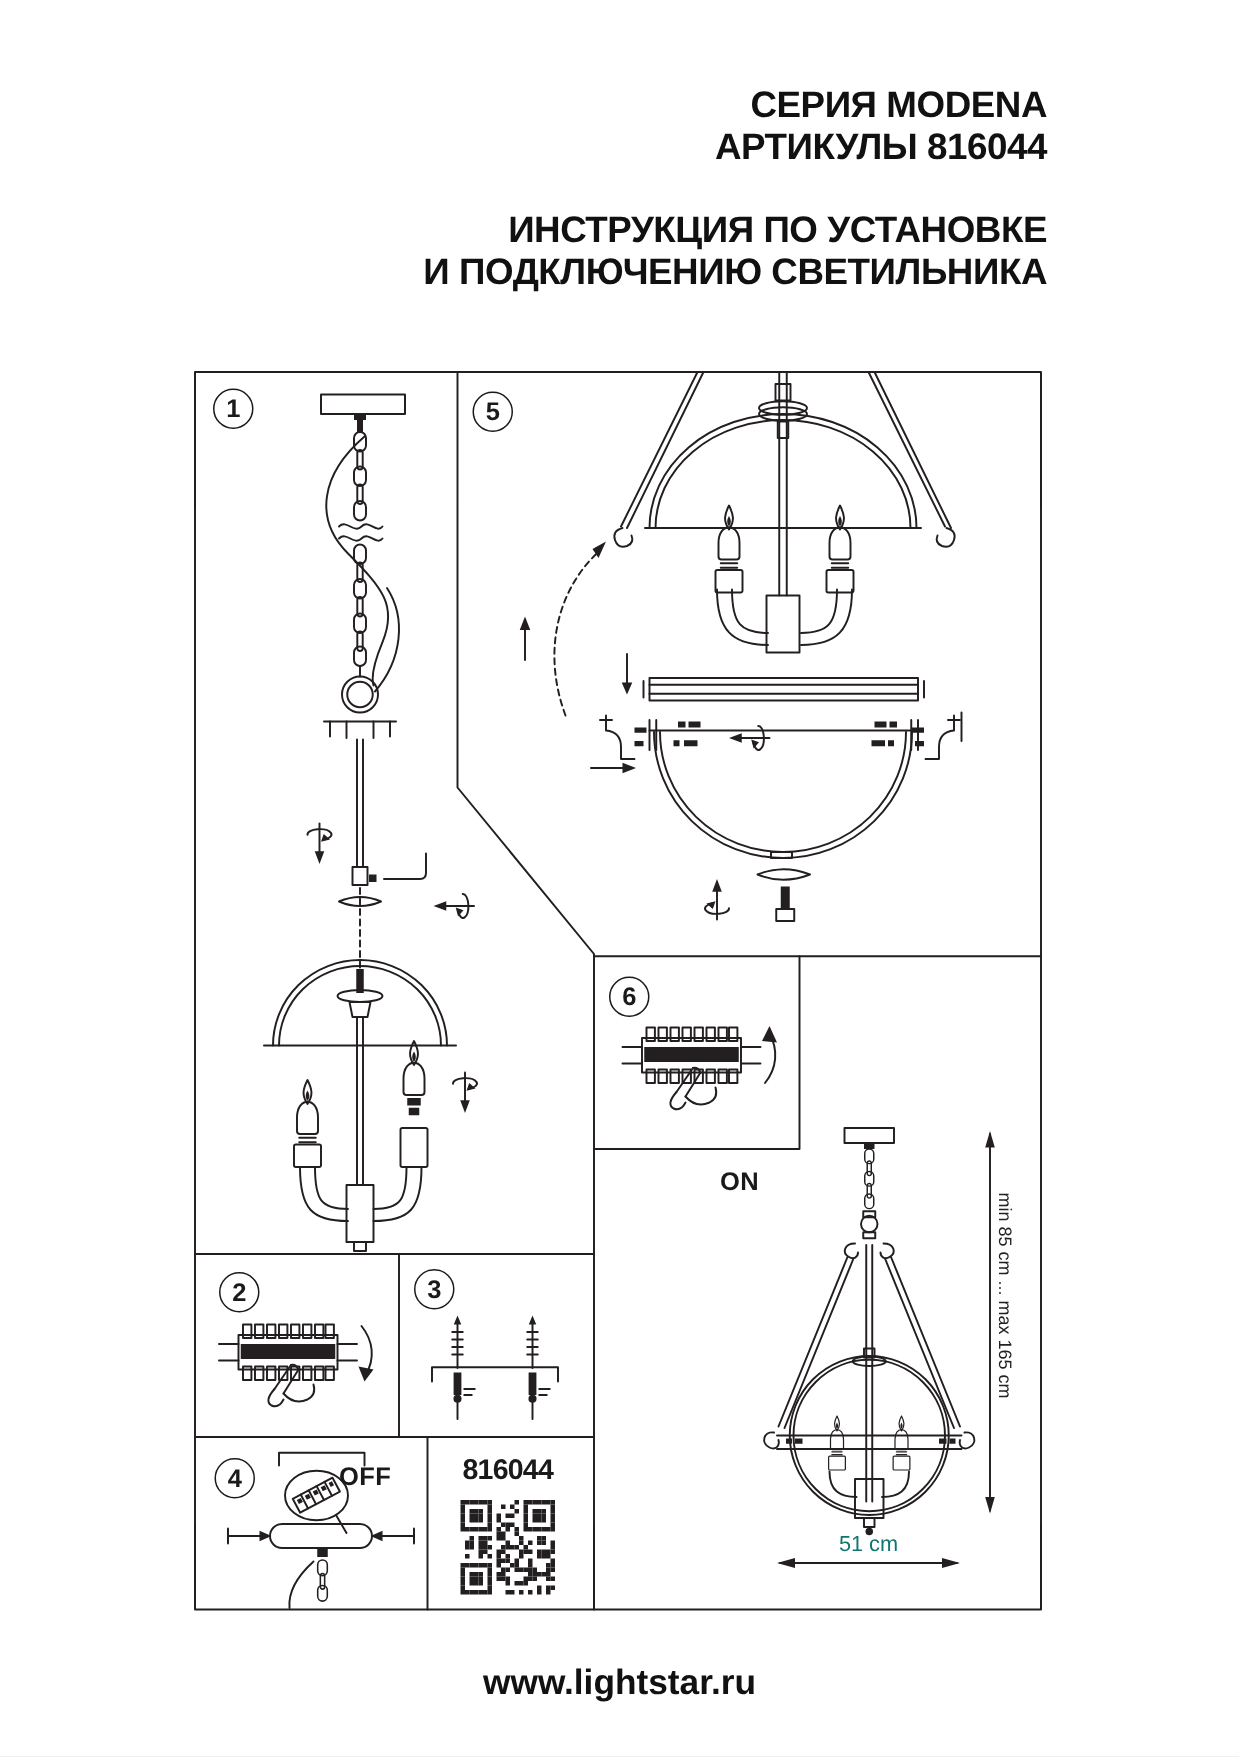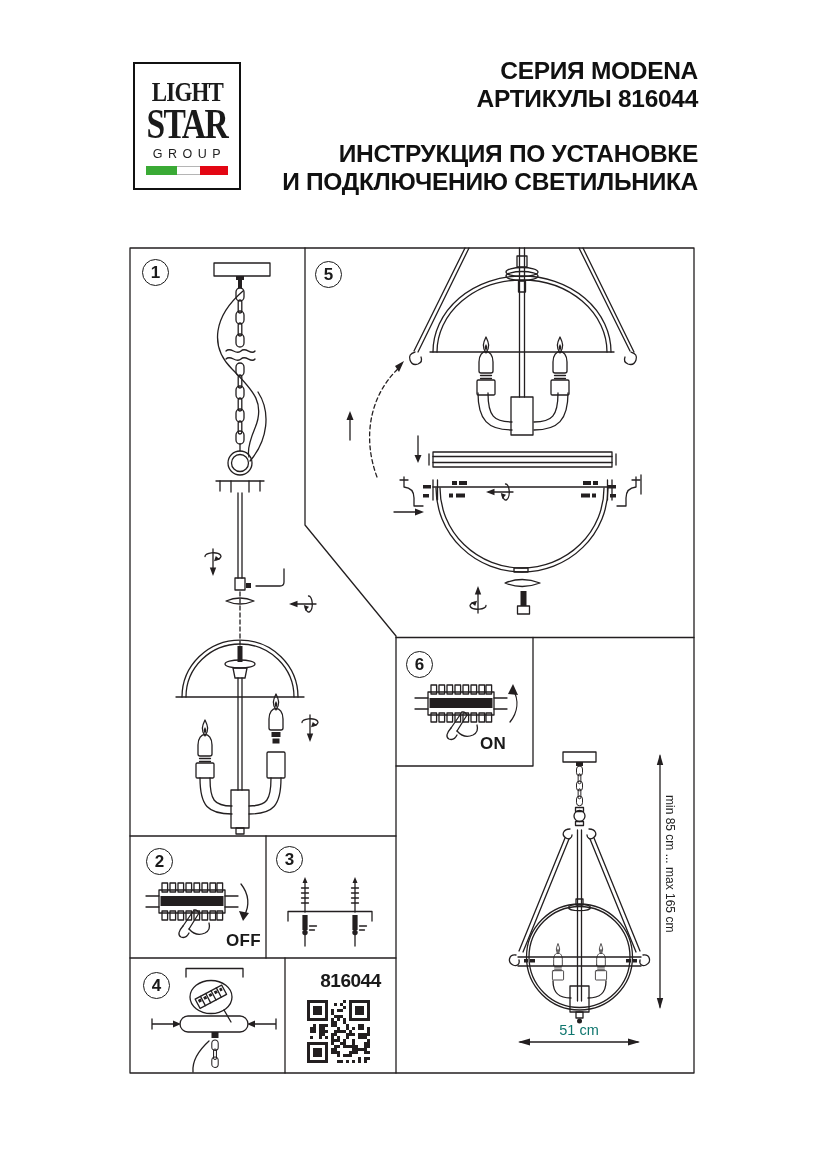--- a/index.html
+++ b/index.html
@@ -22,46 +22,36 @@
 
   .header-text{right:128px;top:57px;text-align:right;font-weight:bold;font-size:24.5px;
                line-height:27.5px;letter-spacing:-.3px;color:#111;}
   .header-text .blk{margin:0 0 28px 0;}
   .header-text .blk:last-child{margin:0;}
 
   
   .num{width:27px;height:27px;border:1.7px solid #1a1a1a;border-radius:50%;
        display:flex;align-items:center;justify-content:center;
        font-size:17px;font-weight:bold;background:#fff;box-sizing:border-box;}
-  .lbl{font-weight:bold;font-size:17px;letter-spacing:.3px;}
-  .art-num{left:319px;top:970px;width:63px;text-align:center;font-weight:bold;font-size:19px;letter-spacing:-.5px;}
+  .lbl{font-weight:bold;font-size:17px;letter-spacing:.3px;margin-top:44px;}
+  .art-num{left:307px;top:970px;width:63px;text-align:center;font-weight:bold;font-size:19px;letter-spacing:-.5px;}
   .dim-v{left:677px;top:795px;transform:rotate(90deg);transform-origin:0 0;
          white-space:nowrap;font-size:12px;color:#222;}
   .dim-h{left:529px;top:1022px;width:100px;text-align:center;font-size:14.5px;color:#0f766e;}
   .site{left:0;right:0;top:1108px;text-align:center;font-weight:bold;font-size:23.5px;color:#111;}
 
   svg{display:block;}
   .ln{stroke:#231f20;fill:none;stroke-width:1.3;stroke-linejoin:round;stroke-linecap:round;}
   .f {fill:#231f20;stroke:none;}
 </style>
 </head>
 <body>
 
 <div class="page">
 
-  <div class="abs logo-box">
-    <div class="logo-light">LIGHT</div>
-    <div class="logo-star">STAR</div>
-    <div class="logo-group">GROUP</div>
-    <div class="logo-flag">
-      <span class="g"></span>
-        <span class="w"></span>
-        <span class="r"></span>
-    </div>
-  </div>
 
   <div class="abs header-text">
     <div class="blk">
       <div>СЕРИЯ MODENA</div>
       <div>АРТИКУЛЫ 816044</div>
     </div>
     <div class="blk">
       <div>ИНСТРУКЦИЯ ПО УСТАНОВКЕ</div>
       <div>И ПОДКЛЮЧЕНИЮ СВЕТИЛЬНИКА</div>
     </div>
@@ -577,13 +567,14 @@
   <div class="abs num" style="left:143px;top:972px">4</div>
 
   <div class="abs lbl" style="left:480px;top:734px">ON</div>
   <div class="abs lbl" style="left:226px;top:931px">OFF</div>
 
   <div class="abs art-num">816044</div>
 
   <div class="abs dim-v">min 85 cm ... max 165 cm</div>
   <div class="abs dim-h">51 cm</div>
 
+  <div class="abs site">www.lightstar.ru</div>
 </div>
 
 </body></html>

